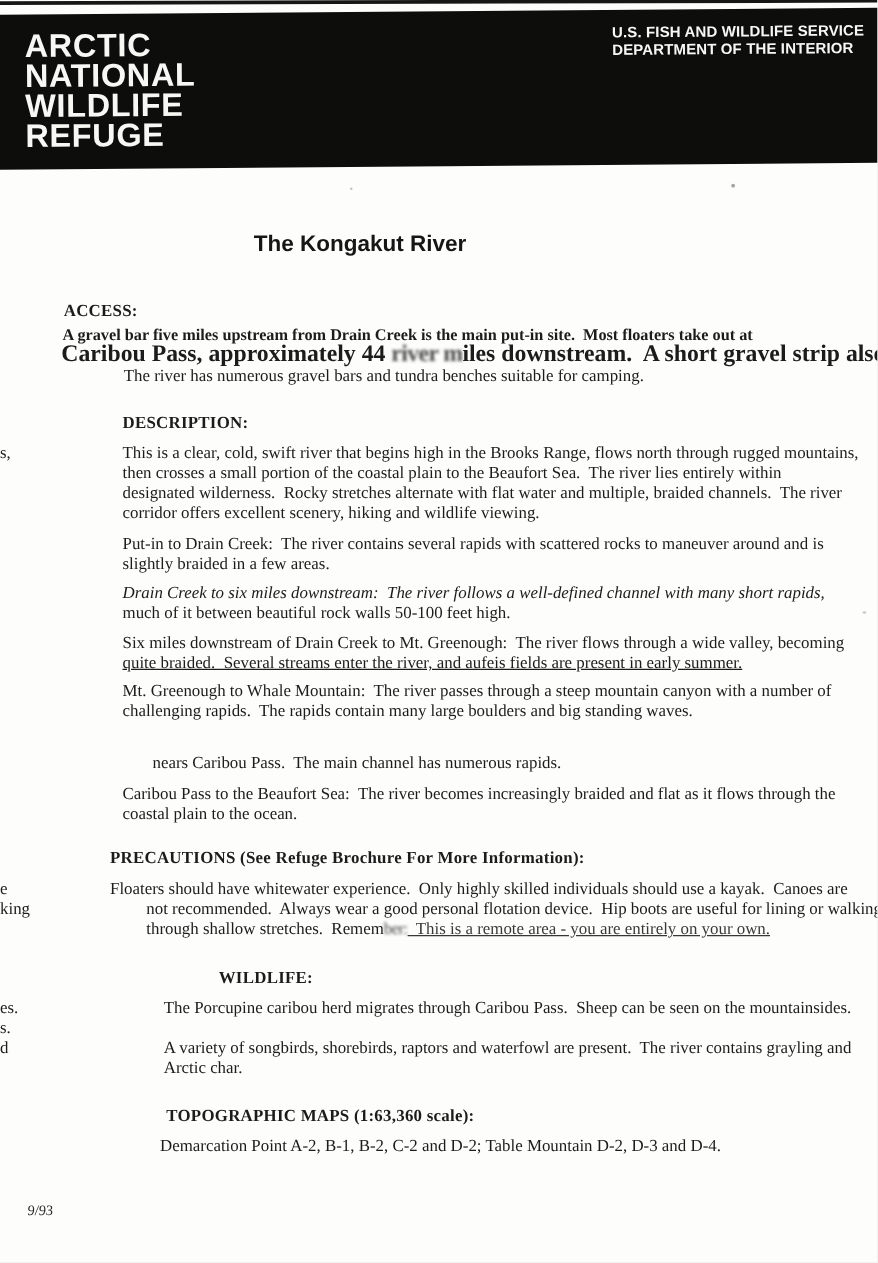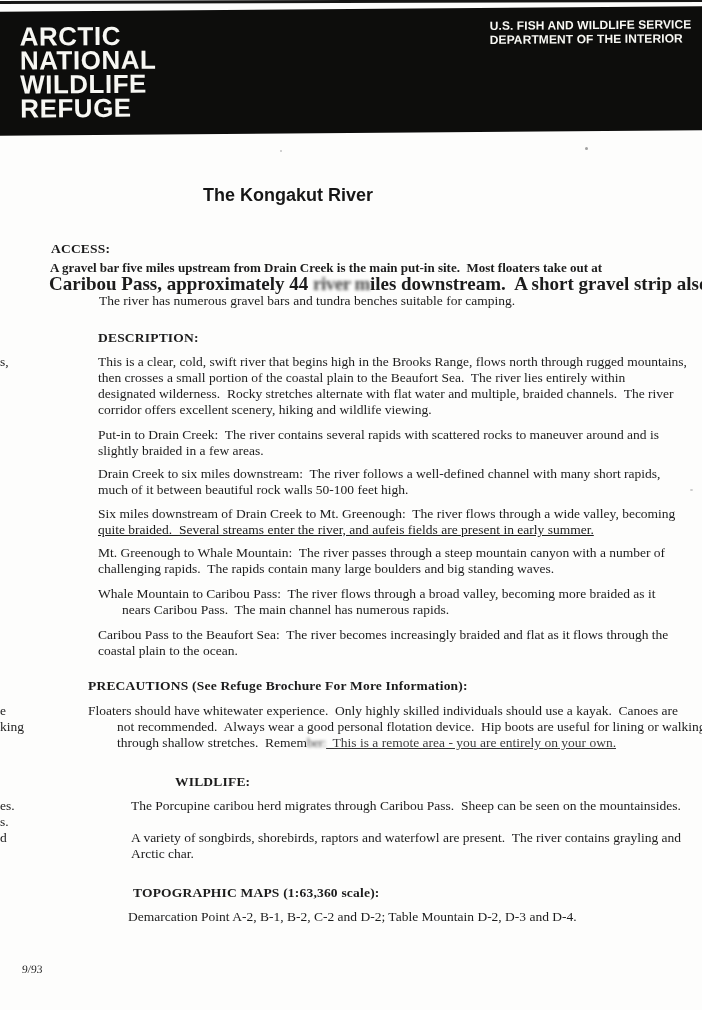--- a/index.html
+++ b/index.html
@@ -139,30 +139,29 @@
   <div class="line heading" style="left:98px; top:330px;">DESCRIPTION:</div>
 
   <div class="line" style="left:98px; top:354px;">This is a clear, cold, swift river that begins high in the Brooks Range, flows north through rugged mountains,</div>
   <div class="line" style="left:98px; top:370px;">then crosses a small portion of the coastal plain to the Beaufort Sea.  The river lies entirely within</div>
   <div class="line" style="left:98px; top:386px;">designated wilderness.  Rocky stretches alternate with flat water and multiple, braided channels.  The river</div>
   <div class="line" style="left:98px; top:402px;">corridor offers excellent scenery, hiking and wildlife viewing.</div>
 
   <div class="line" style="left:98px; top:427px;">Put-in to Drain Creek:  The river contains several rapids with scattered rocks to maneuver around and is</div>
   <div class="line" style="left:98px; top:443px;">slightly braided in a few areas.</div>
 
-  <div class="line" style="left:98px; top:466px;">Drain Creek to six miles downstream:  The river follows a well-defined channel with many short rapids,</div>
+  <div class="line" style="left:98px; top:466px;font-style:italic;">Drain Creek to six miles downstream:  The river follows a well-defined channel with many short rapids,</div>
   <div class="line" style="left:98px; top:482px;">much of it between beautiful rock walls 50-100 feet high.</div>
 
   <div class="line" style="left:98px; top:506px;">Six miles downstream of Drain Creek to Mt. Greenough:  The river flows through a wide valley, becoming</div>
   <div class="line" style="left:98px; top:522px;text-decoration:underline;">quite braided.  Several streams enter the river, and aufeis fields are present in early summer.</div>
 
   <div class="line" style="left:98px; top:545px;">Mt. Greenough to Whale Mountain:  The river passes through a steep mountain canyon with a number of</div>
   <div class="line" style="left:98px; top:561px;">challenging rapids.  The rapids contain many large boulders and big standing waves.</div>
 
-  <div class="line" style="left:98px; top:586px;">Whale Mountain to Caribou Pass:  The river flows through a broad valley, becoming more braided as it</div>
   <div class="line" style="left:98px; top:602px;margin-left:24px;">nears Caribou Pass.  The main channel has numerous rapids.</div>
 
   <div class="line" style="left:98px; top:627px;">Caribou Pass to the Beaufort Sea:  The river becomes increasingly braided and flat as it flows through the</div>
   <div class="line" style="left:98px; top:643px;">coastal plain to the ocean.</div>
 
   <div class="line soft" style="left:88px; top:703px;">Floaters should have whitewater experience.  Only highly skilled individuals should use a kayak.  Canoes are</div>
   <div class="line heading" style="left:88px; top:678px;">PRECAUTIONS (See Refuge Brochure For More Information):</div>
   <div class="line" style="left:117px; top:719px;">not recommended.  Always wear a good personal flotation device.  Hip boots are useful for lining or walking</div>
   <div class="line" style="left:117px; top:735px;"><span>through shallow stretches.  Remem</span><span class="smudge">ber:</span><span class="underline">  This is a remote area - you are entirely on your own.</span></div>
 

